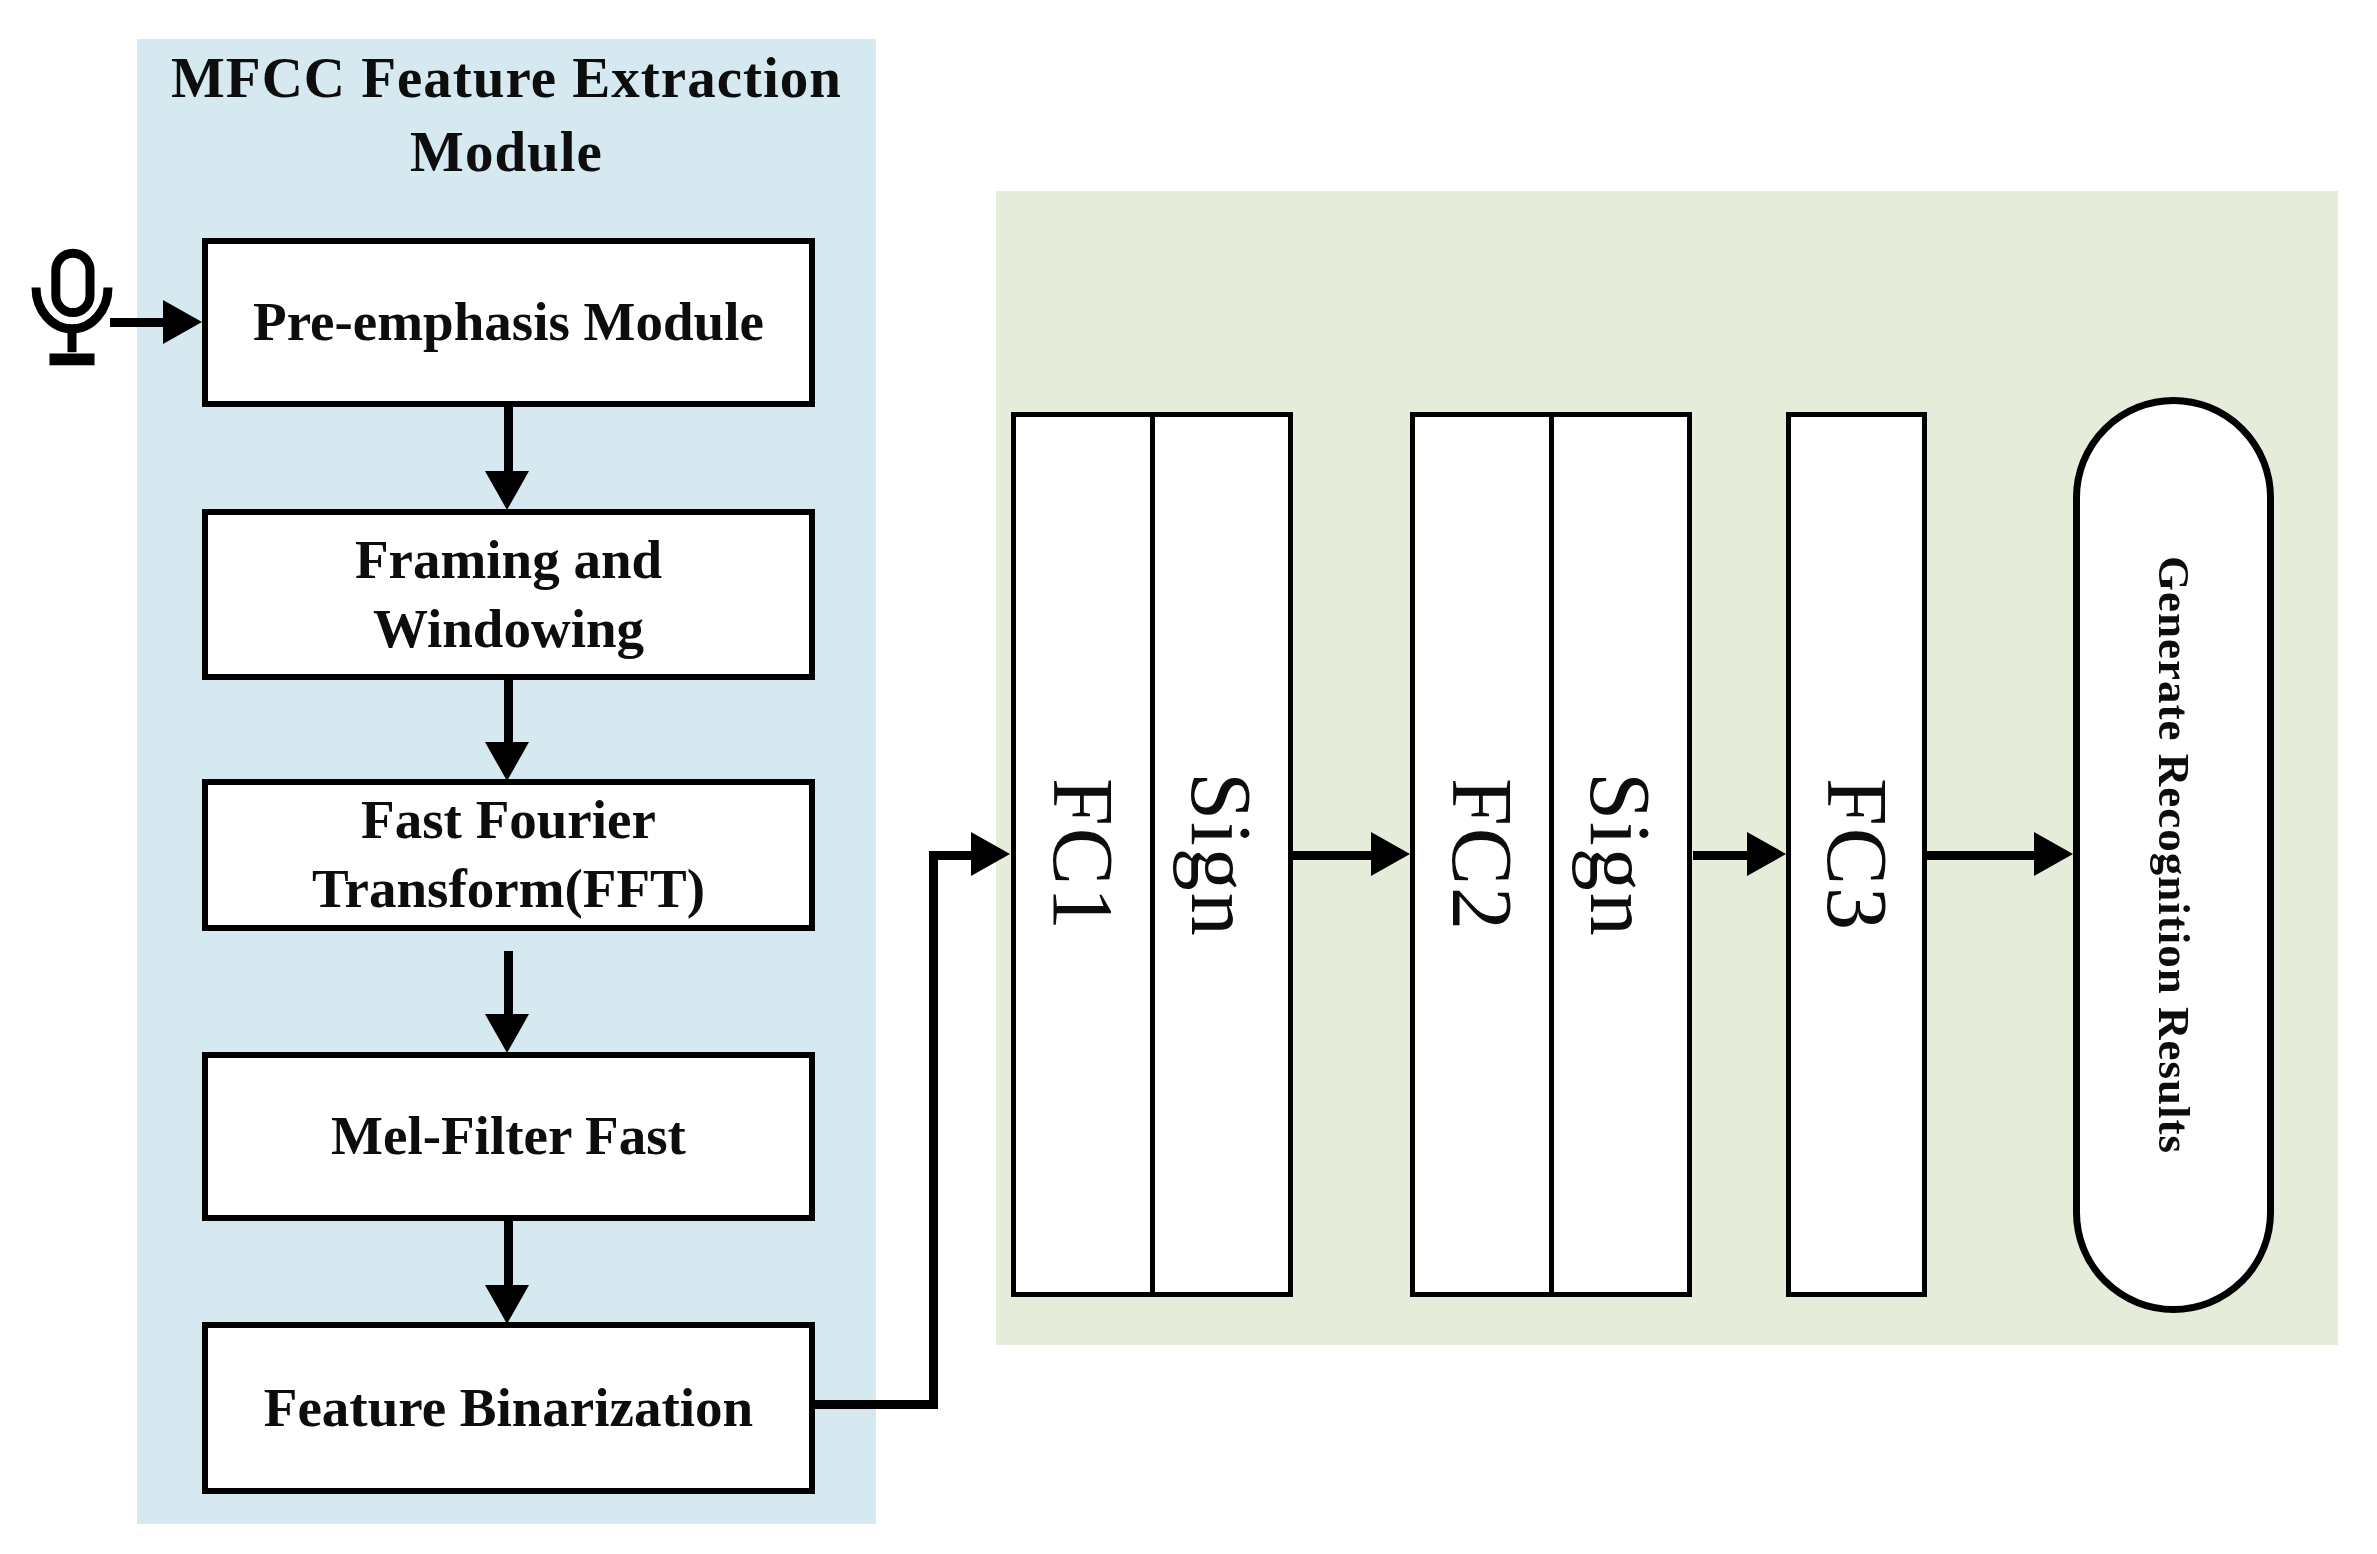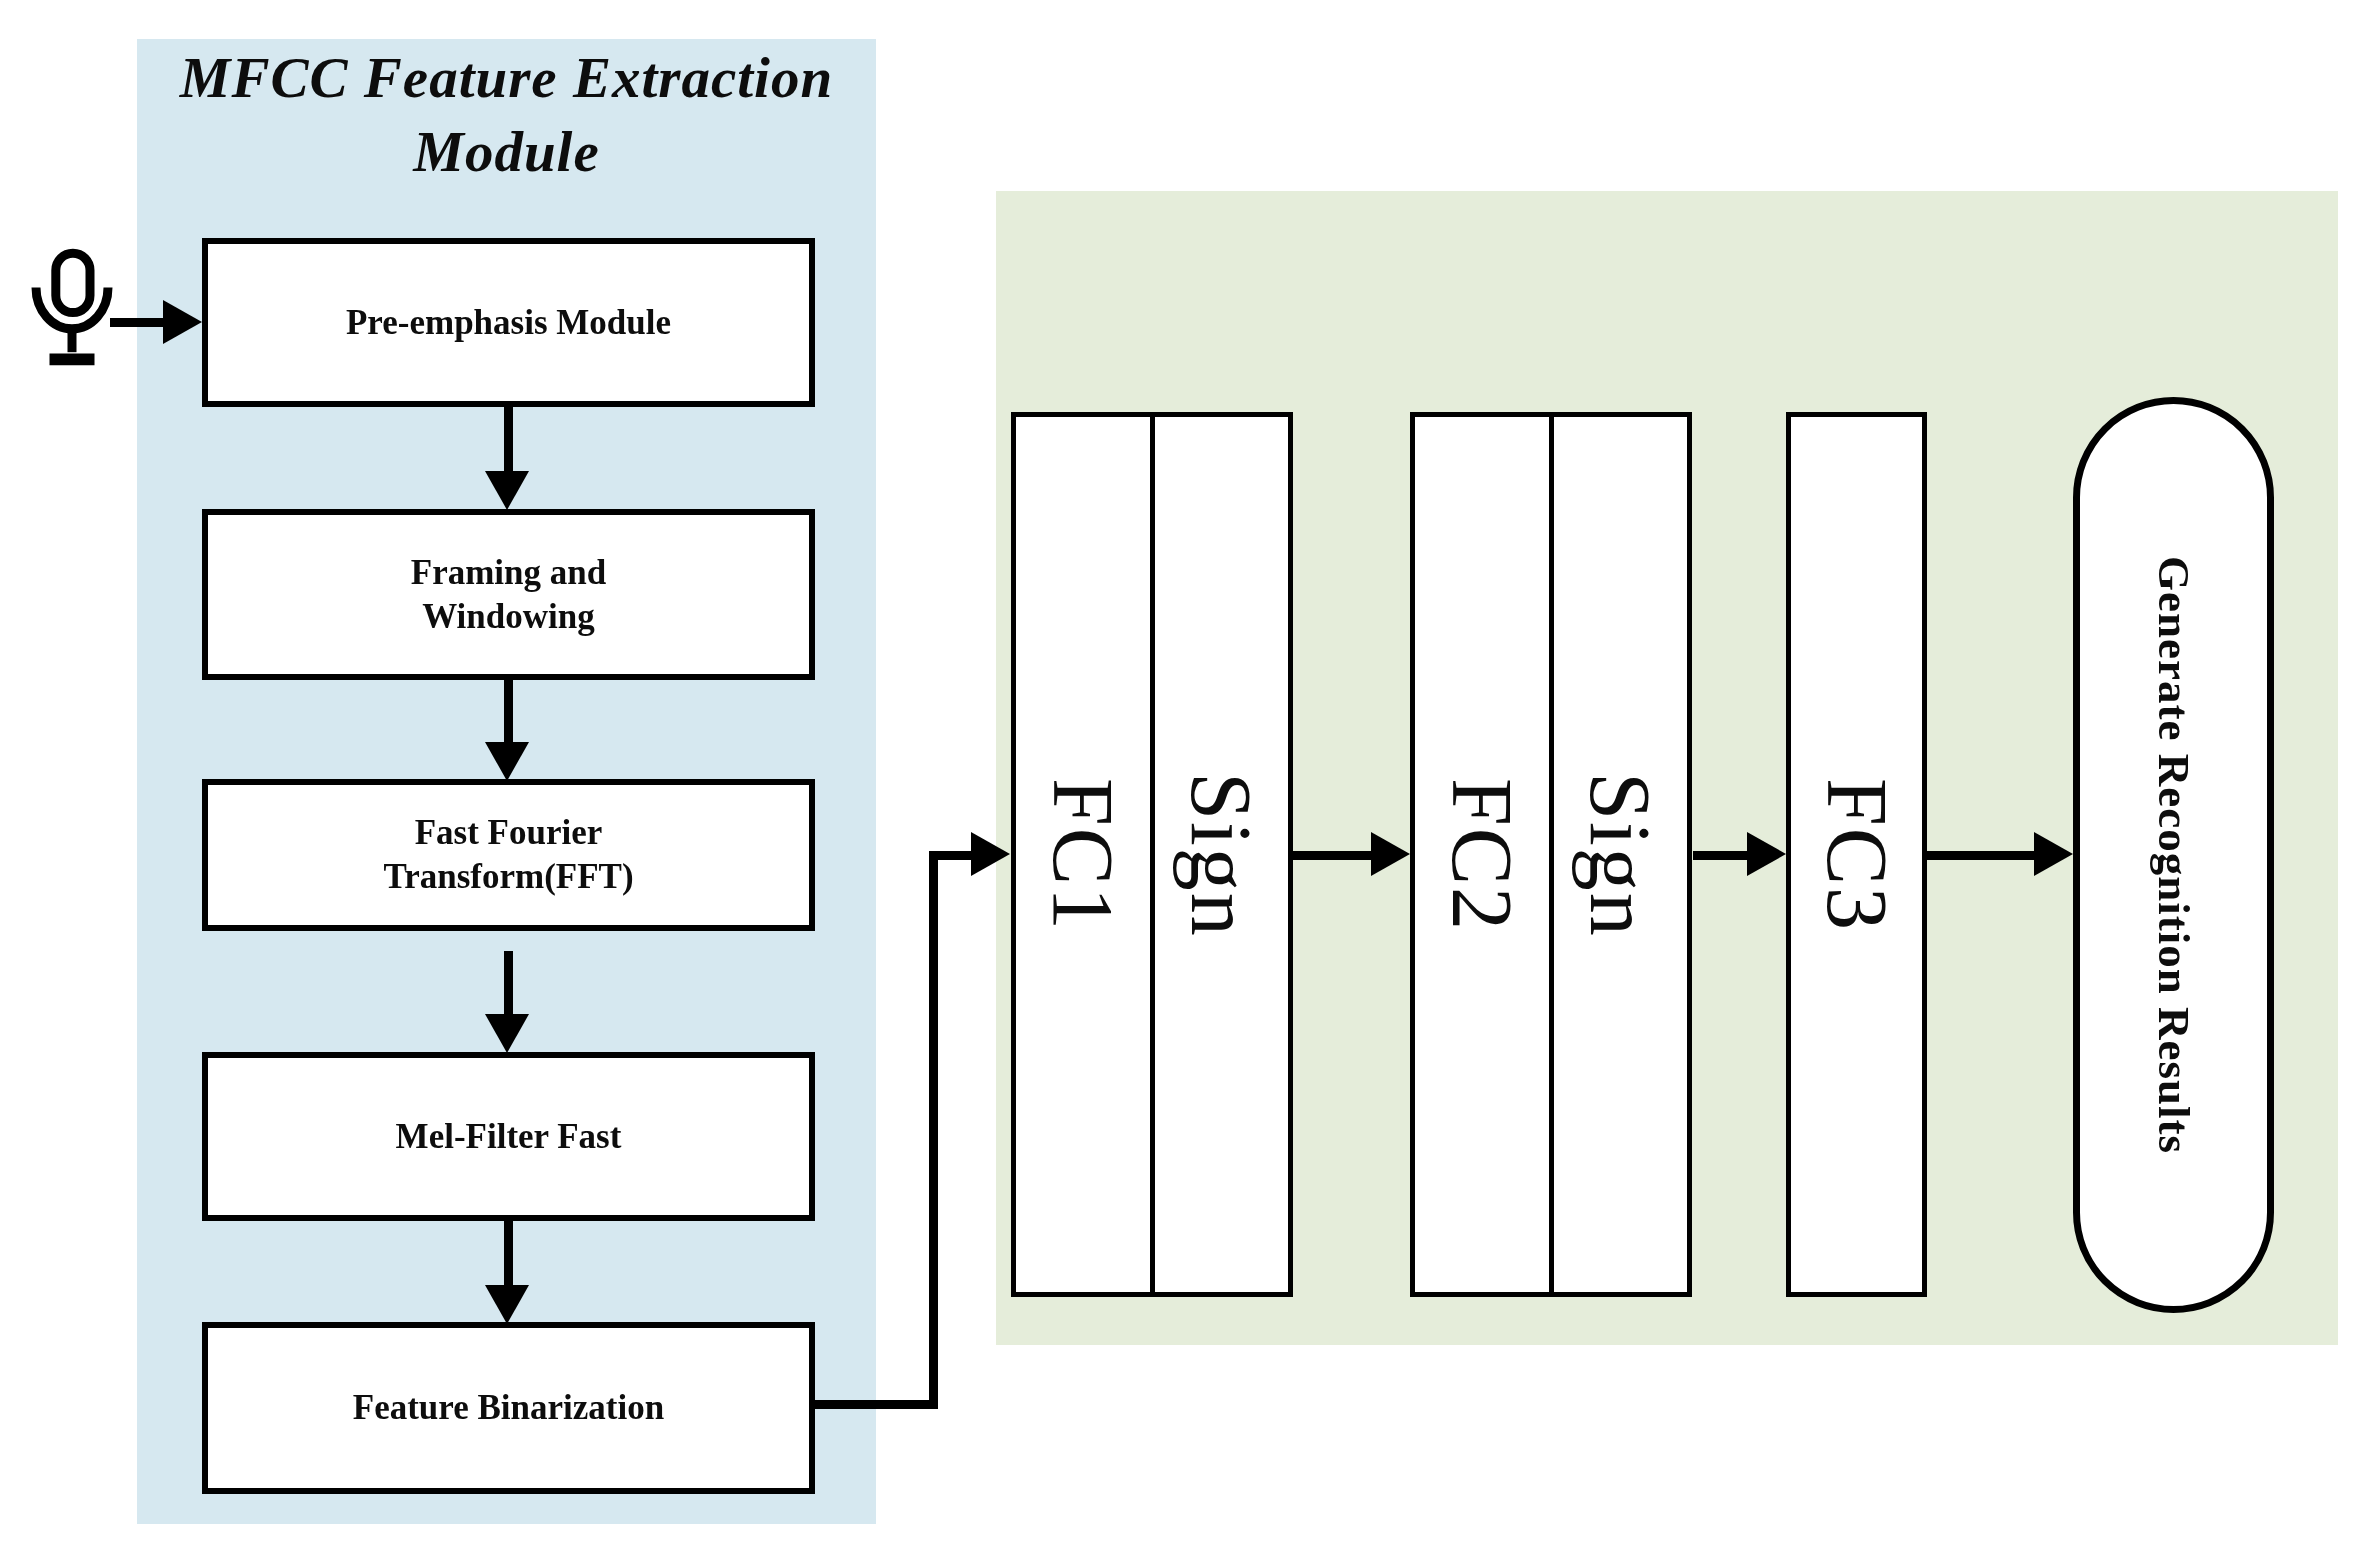--- a/index.html
+++ b/index.html
@@ -20,39 +20,38 @@
 
   
   .module-title {
     position: absolute;
     text-align: center;
     font-weight: 700;
     font-size: 57px;
     line-height: 1.3;
     white-space: pre-line;
     letter-spacing: 1px;
-    font-style: italic;
   }
   .title-mfcc { left: 147px; top: 41px; width: 719px; }
   .title-bnn  { left: 996px; top: 259px; width: 1342px; }
 
   
   .fbox {
     position: absolute;
     left: 202px;
     width: 613px;
     box-sizing: border-box;
     background: var(--node-bg, #ffffff);
     border: 6.9px solid var(--line, #000);
     display: flex;
     align-items: center;
     justify-content: center;
     text-align: center;
     font-weight: 700;
-    font-size: 35px;
+    font-size: 55px;
     line-height: 1.25;
     white-space: pre-line;
   }
   #fbox-1 { top: 238px;  height: 169px; }
   #fbox-2 { top: 509px;  height: 171px; text-align: center; }
   #fbox-3 { top: 779px;  height: 152px; }
   #fbox-4 { top: 1052px; height: 169px; }
   #fbox-5 { top: 1322px; height: 172px; }
 
   

